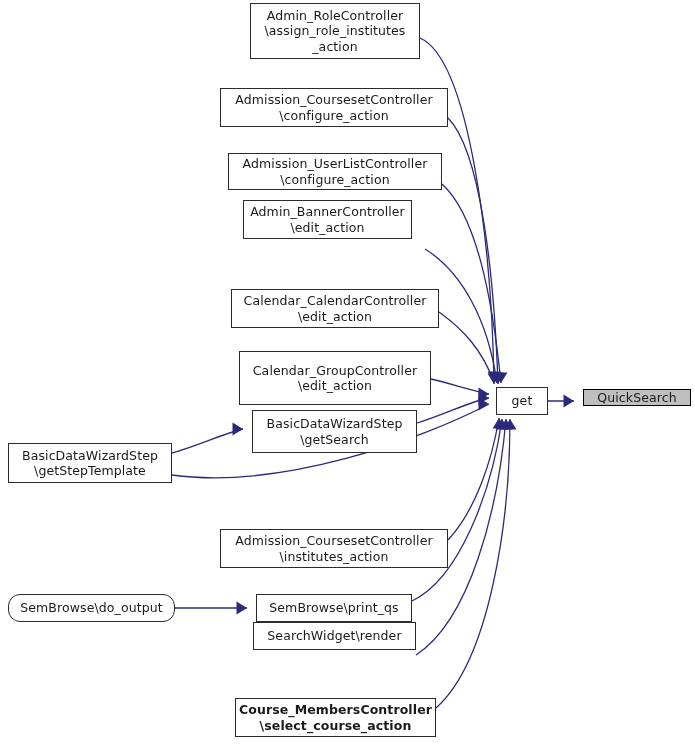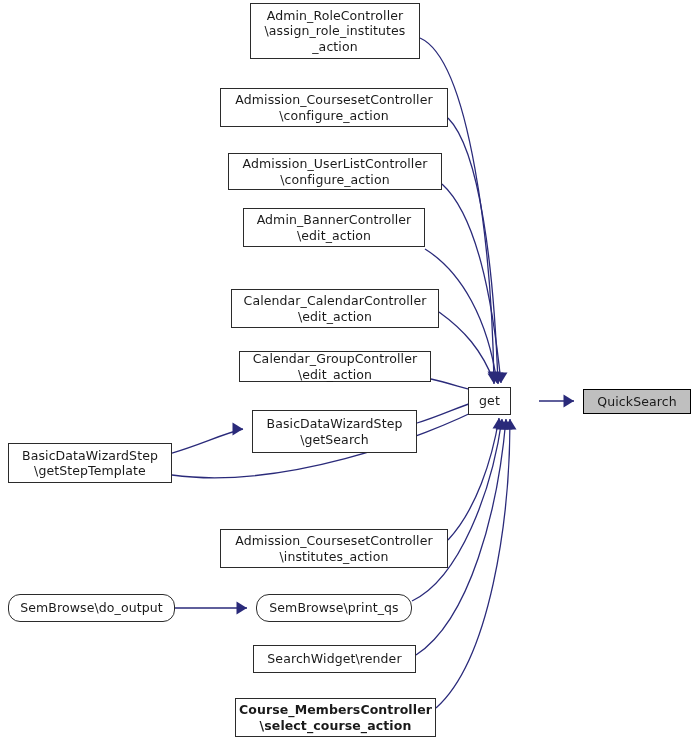--- a/index.html
+++ b/index.html
@@ -114,34 +114,34 @@
     </svg>
 
   <div id="node-layer">
       <div class="node" style="left: 250px; top: 3px; width: 170px; height: 56px;">Admin_RoleController
 \assign_role_institutes
 _action</div>
       <div class="node" style="left: 220px; top: 88px; width: 228px; height: 39px;">Admission_CoursesetController
 \configure_action</div>
       <div class="node" style="left: 228px; top: 153px; width: 214px; height: 37px;">Admission_UserListController
 \configure_action</div>
-      <div class="node" style="left: 243px; top: 208px; width: 182px; height: 39px;">Admin_BannerController
+      <div class="node" style="left: 243px; top: 200px; width: 169px; height: 39px;">Admin_BannerController
 \edit_action</div>
       <div class="node" style="left: 231px; top: 283px; width: 208px; height: 39px; margin-top: 6px;">Calendar_CalendarController
 \edit_action</div>
-      <div class="node" style="left: 239px; top: 351px; width: 192px; height: 31px;">Calendar_GroupController
+      <div class="node" style="left: 239px; top: 351px; width: 192px; height: 54px;">Calendar_GroupController
 \edit_action</div>
       <div class="node" style="left: 252px; top: 410px; width: 165px; height: 43px;">BasicDataWizardStep
 \getSearch</div>
       <div class="node" style="left: 8px; top: 443px; width: 164px; height: 40px;">BasicDataWizardStep
 \getStepTemplate</div>
       <div class="node" style="left: 220px; top: 529px; width: 228px; height: 39px;">Admission_CoursesetController
 \institutes_action</div>
       <div class="node" style="left: 8px; top: 594px; width: 167px; height: 28px; border-radius: 12px;">SemBrowse\do_output</div>
-      <div class="node" style="left: 256px; top: 594px; width: 156px; height: 28px; border-radius: 13px;">SemBrowse\print_qs</div>
-      <div class="node" style="left: 253px; top: 645px; width: 163px; height: 28px;">SearchWidget\render</div>
+      <div class="node" style="left: 256px; top: 594px; width: 156px; height: 28px;">SemBrowse\print_qs</div>
+      <div class="node" style="left: 253px; top: 622px; width: 163px; height: 28px;">SearchWidget\render</div>
       <div class="node" style="left: 235px; top: 698px; width: 201px; height: 39px; font-weight: bold;">Course_MembersController
 \select_course_action</div>
-      <div class="node" style="left: 468px; top: 387px; width: 43px; height: 28px;">get</div>
-      <div class="node highlight" style="left: 583px; top: 389px; width: 108px; height: 25px;">QuickSearch</div>
+      <div class="node" style="left: 496px; top: 387px; width: 52px; height: 28px;">get</div>
+      <div class="node highlight" style="left: 583px; top: 389px; width: 108px; height: 17px;">QuickSearch</div>
     </div>
 
 </div>
 
 </body></html>

